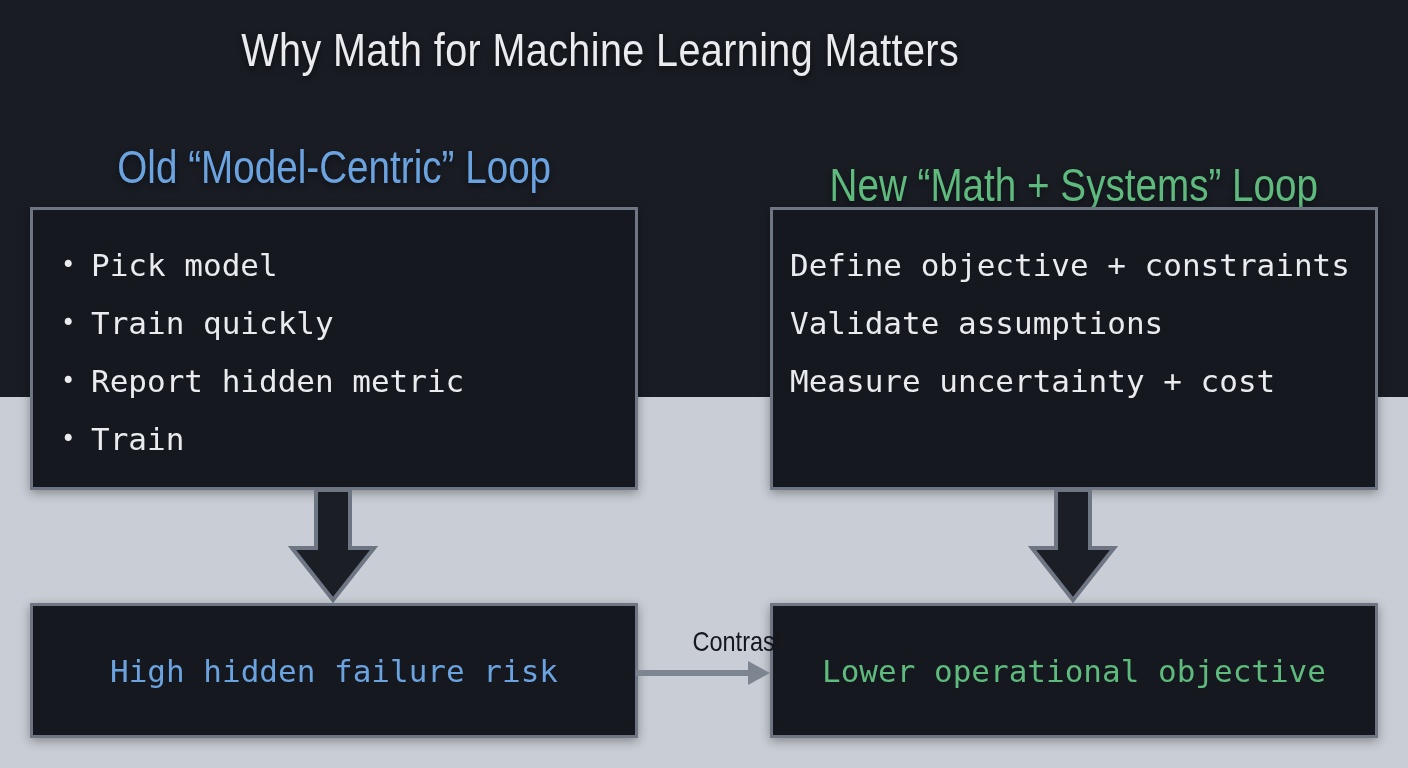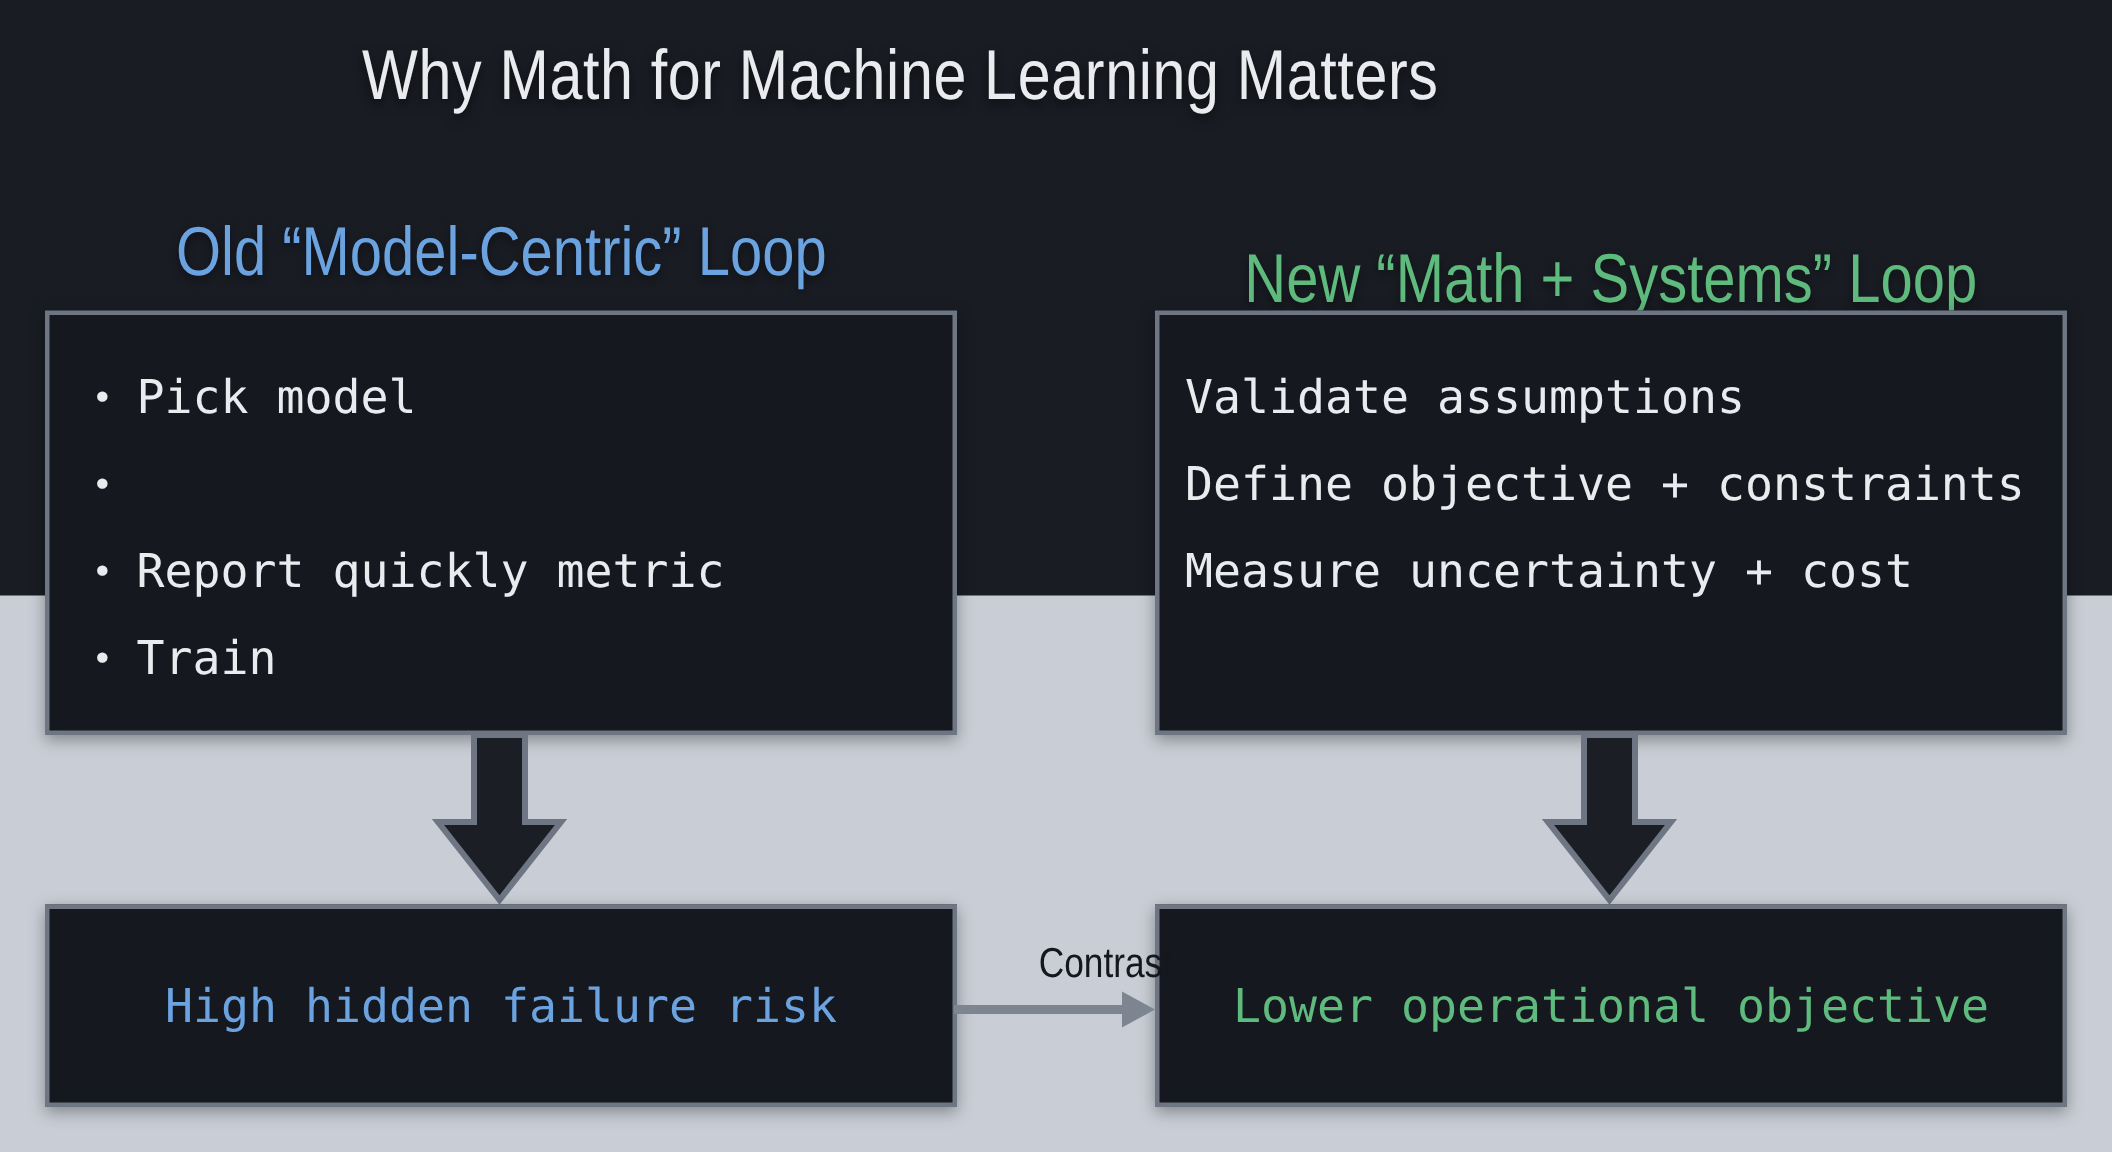--- a/index.html
+++ b/index.html
@@ -109,37 +109,38 @@
   <span class="condensed">New “Math + Systems” Loop</span>
 </div>
 
 <div class="box top-box left">
   <div class="row">
     <span class="bullet">•</span>
     <span>Pick model</span>
   </div>
   <div class="row">
     <span class="bullet">•</span>
+    <span>Train quickly</span>
   </div>
   <div class="row">
     <span class="bullet">•</span>
-    <span>Report quickly metric</span>
+    <span>Report hidden metric</span>
   </div>
   <div class="row">
     <span class="bullet">•</span>
     <span>Train</span>
   </div>
 </div>
 
 <div class="box top-box right">
   <div class="row">
-    <span>Validate assumptions</span>
+    <span>Define objective + constraints</span>
   </div>
   <div class="row">
-    <span>Define objective + constraints</span>
+    <span>Validate assumptions</span>
   </div>
   <div class="row">
     <span>Measure uncertainty + cost</span>
   </div>
 </div>
 
 <svg class="down-arrow left" viewBox="0 0 90 116" xmlns="http://www.w3.org/2000/svg">
   <polygon points="28,2 28,60 4,60 45,112 86,60 62,60 62,2"></polygon>
 </svg>
 <svg class="down-arrow right" viewBox="0 0 90 116" xmlns="http://www.w3.org/2000/svg">

